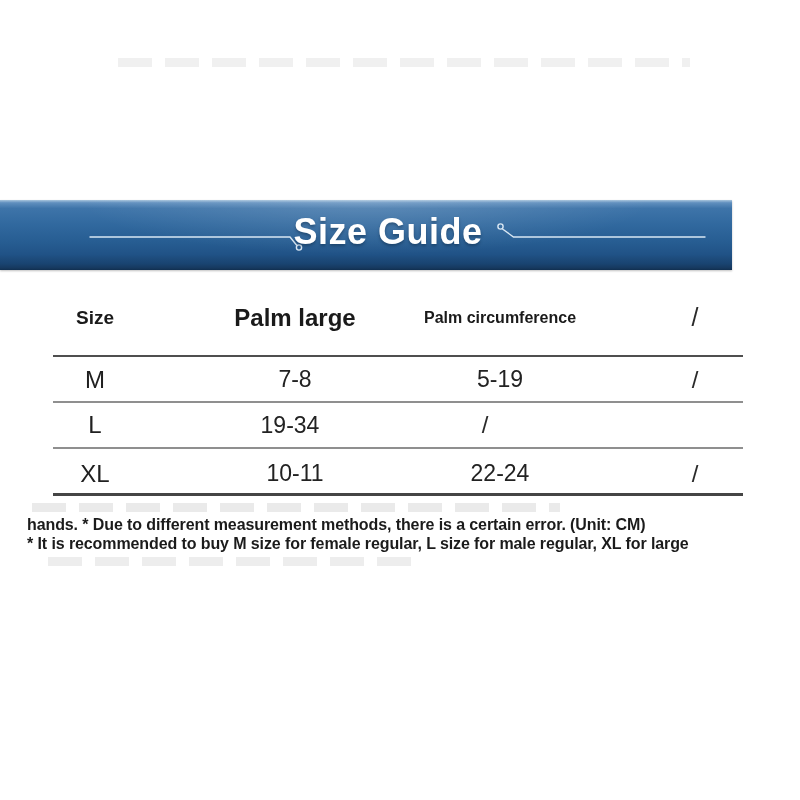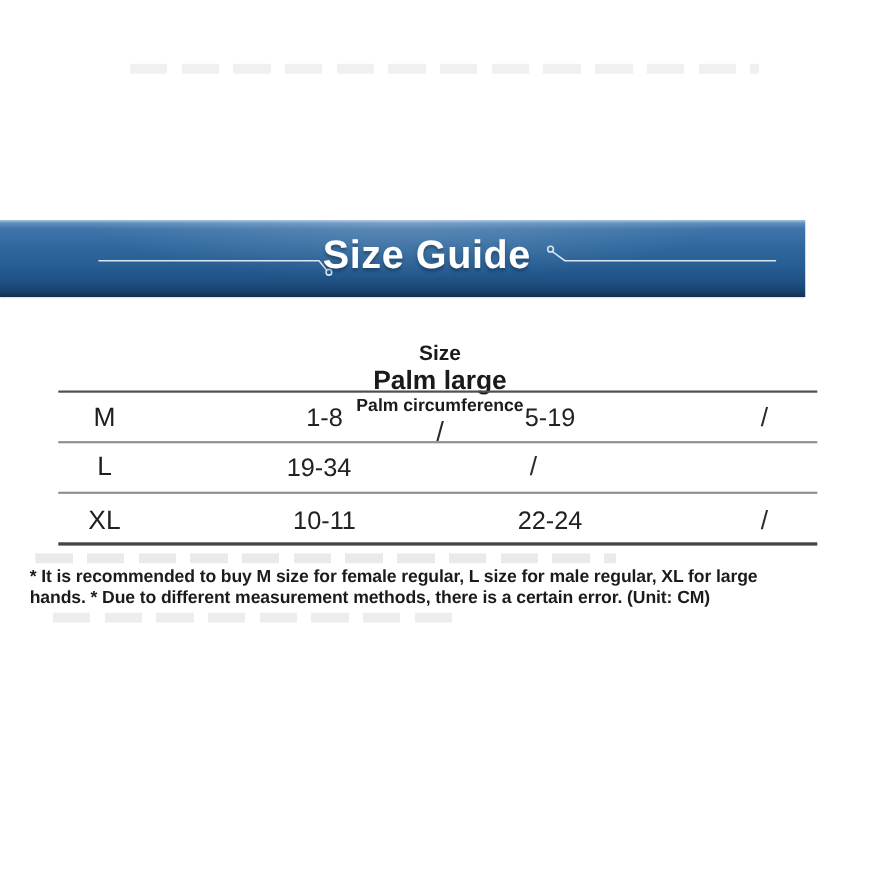--- a/index.html
+++ b/index.html
@@ -31,21 +31,21 @@
   .banner-title{
     position:absolute;left:388px;top:0;height:64px;transform:translateX(-50%);
     display:flex;align-items:center;
     font-size:36px;font-weight:700;color:#ffffff;letter-spacing:.5px;
     text-shadow:0 2px 3px rgba(0,20,40,.35);white-space:nowrap;
   }
 
   
   .size-table{position:absolute;left:0;top:0;width:800px;}
   .t-row{position:absolute;left:0;width:800px;display:flex;align-items:center;}
-  .t-head{top:311px;height:45px;flex-direction:column;}
+  .t-head{top:295px;height:45px;}
   .row-0{top:357px;height:45px;}
   .row-1{top:402px;height:46px;}
   .row-2{top:451px;height:45px;}
   .c{display:flex;justify-content:center;align-items:center;text-align:center;}
   .c1{width:190px;} .c2{width:210px;} .c3{width:200px;} .c4{width:190px;}
   .h-size{font-size:19px;font-weight:700;}
   .h-pw{font-size:24px;font-weight:700;}
   .h-pc{font-size:16px;font-weight:700;}
   .h-slash{font-size:25px;font-weight:400;color:#2a2a2a;}
   .d-size{font-size:24px;font-weight:400;color:#202020;}
@@ -89,21 +89,21 @@
       <div class="c c1 h-size">Size</div>
       <div class="c c2 h-pw">Palm large</div>
       <div class="c c3 h-pc">Palm circumference</div>
       <div class="c c4 h-slash">/</div>
     </div>
 
     <div class="t-line l1"></div>
 
     <div class="t-row row-0">
       <div class="c c1 d-size">M</div>
-      <div class="c c2 d-val">1-8</div>
+      <div class="c c2 d-val">7-8</div>
       <div class="c c3 d-val">5-19</div>
       <div class="c c4 d-slash">/</div>
     </div>
 
     <div class="t-line l2"></div>
 
     <div class="t-row row-1">
       <div class="c c1 d-size">L</div>
       <div class="c c3 d-val">19-34</div>
       <div class="c c4 d-slash">/</div>
@@ -115,20 +115,20 @@
       <div class="c c1 d-size">XL</div>
       <div class="c c2 d-val">10-11</div>
       <div class="c c3 d-val">22-24</div>
       <div class="c c4 d-slash">/</div>
     </div>
 
     <div class="t-line l4"></div>
   </div>
 
   <div class="footnote">
+    <span class="fn-line">hands. * Due to different measurement methods, there is a certain error. (Unit: CM)</span>
     <span class="fn-line">* It is recommended to buy M size for female regular, L size for male regular, XL for large</span>
-    <span class="fn-line">hands. * Due to different measurement methods, there is a certain error. (Unit: CM)</span>
   </div>
 
   <div class="ghost ghost-mid"></div>
   <div class="ghost ghost-low"></div>
 
 </div>
 
 </body></html>

